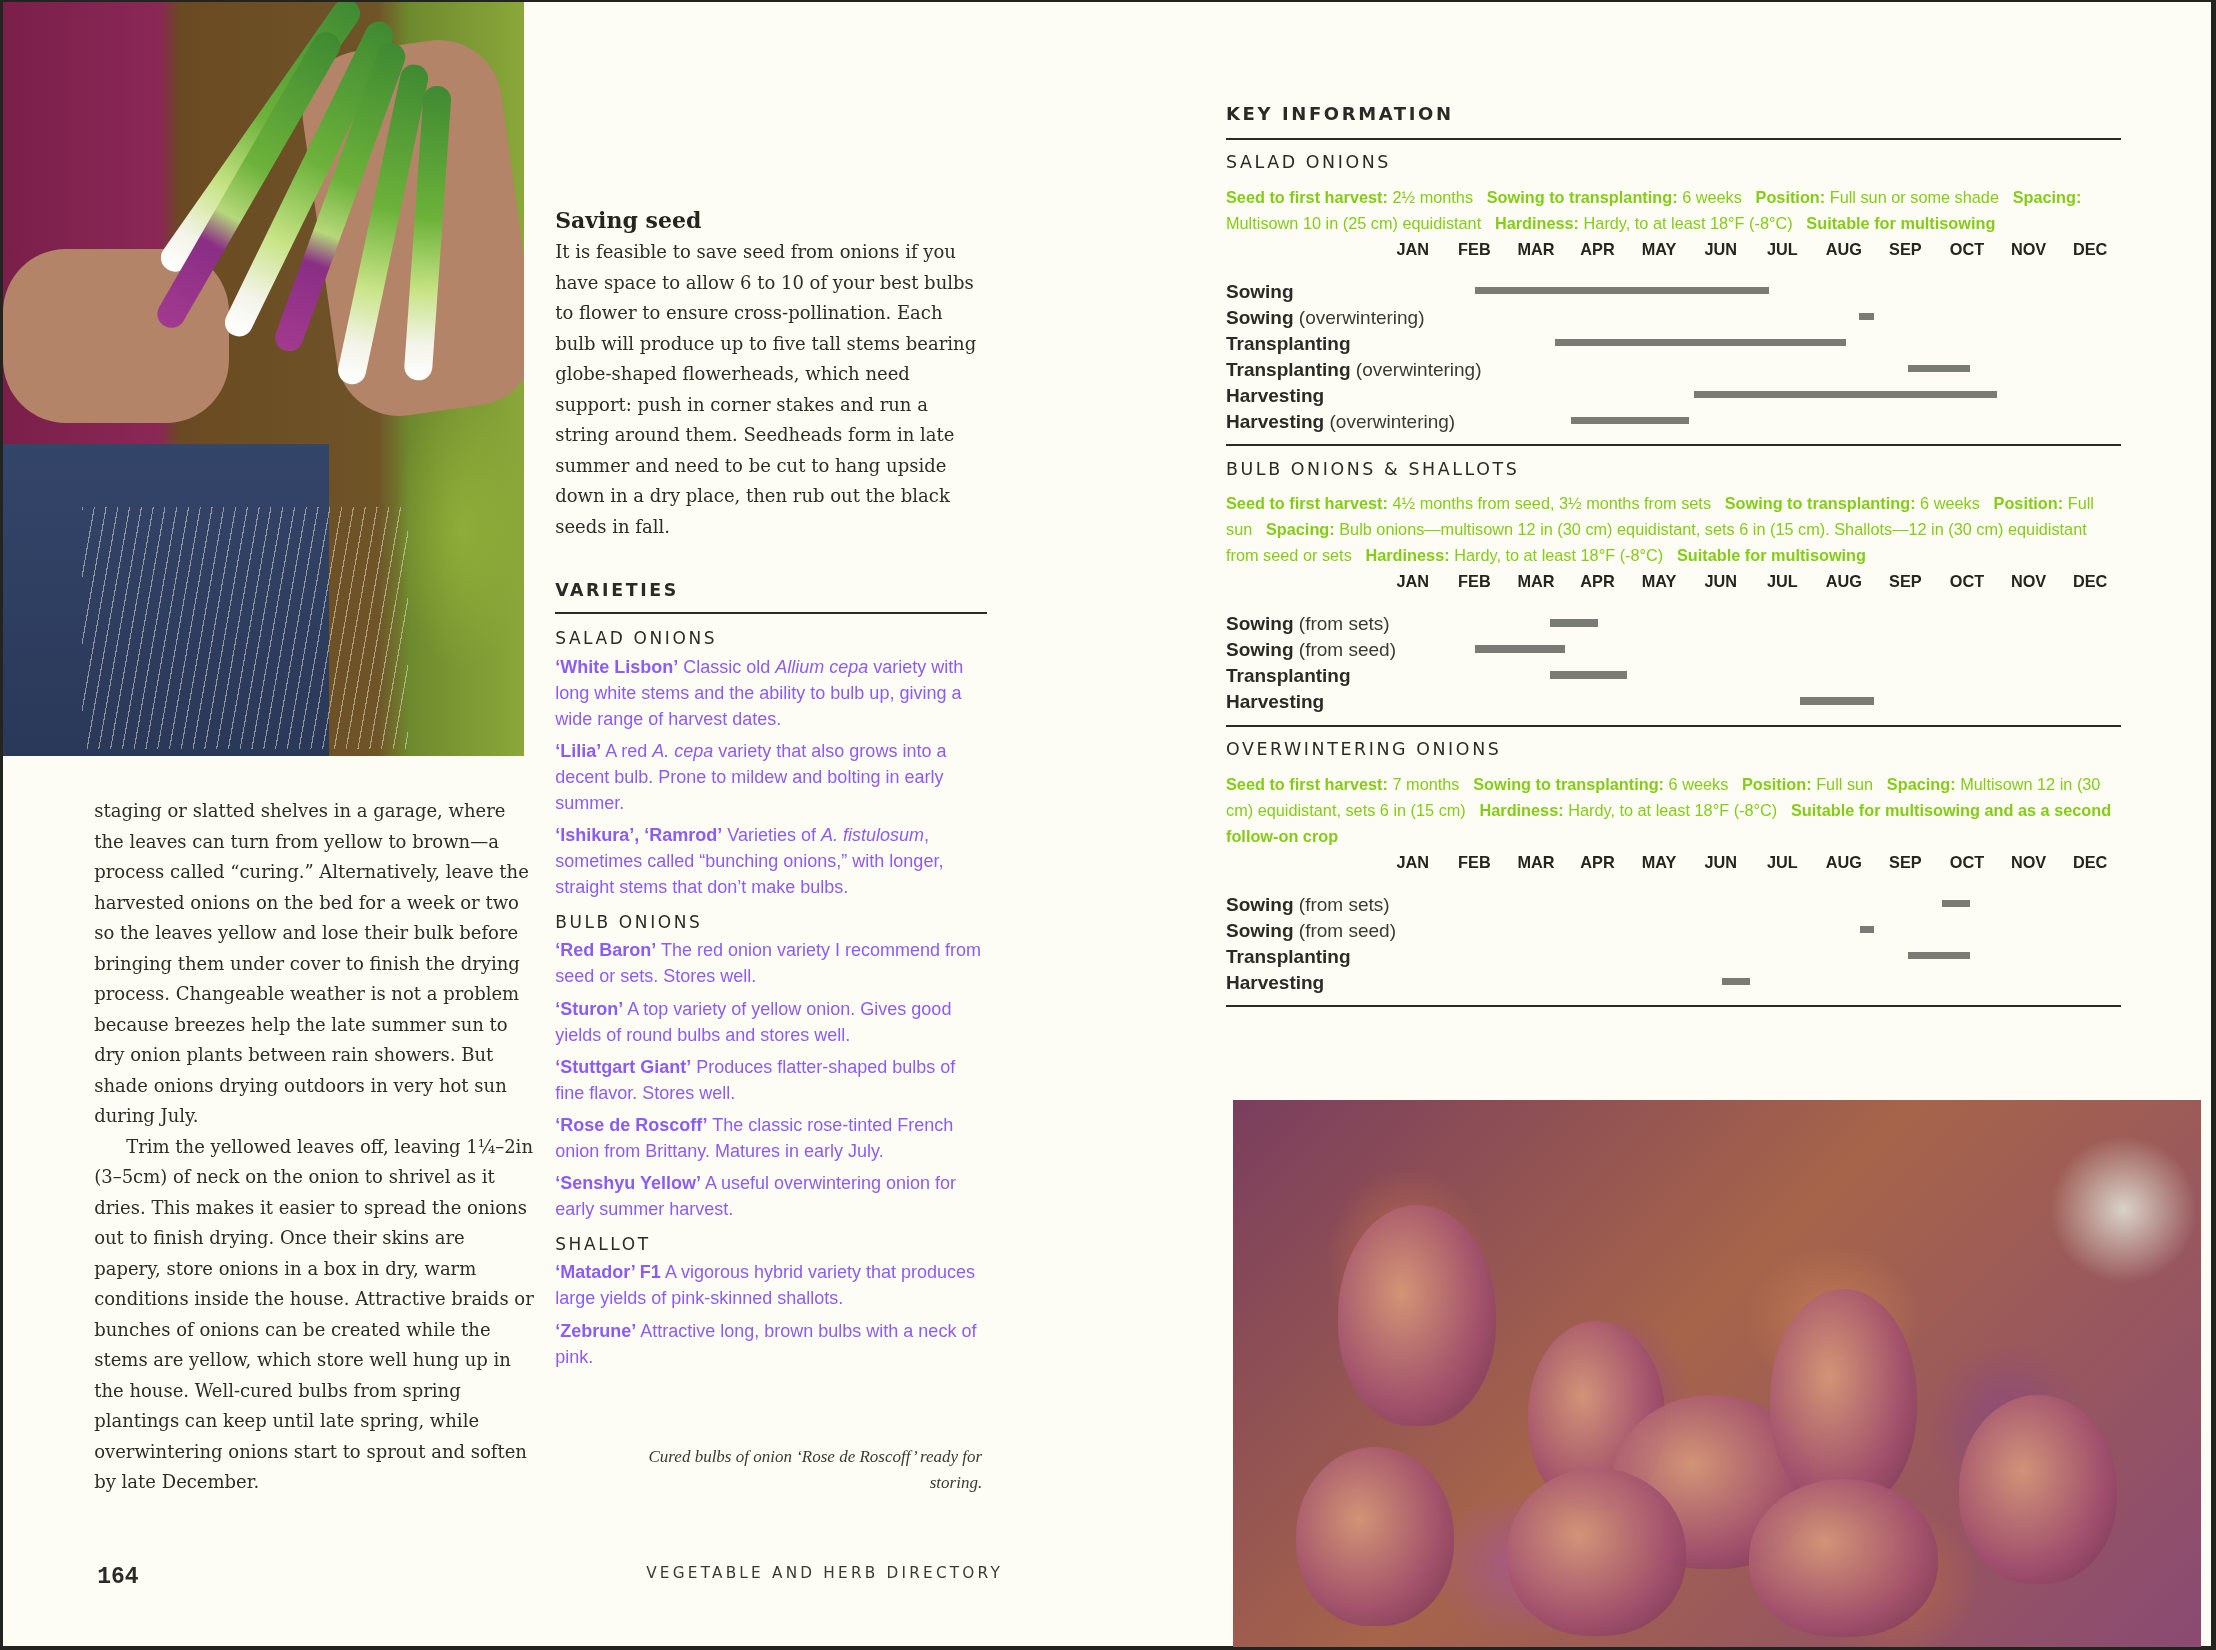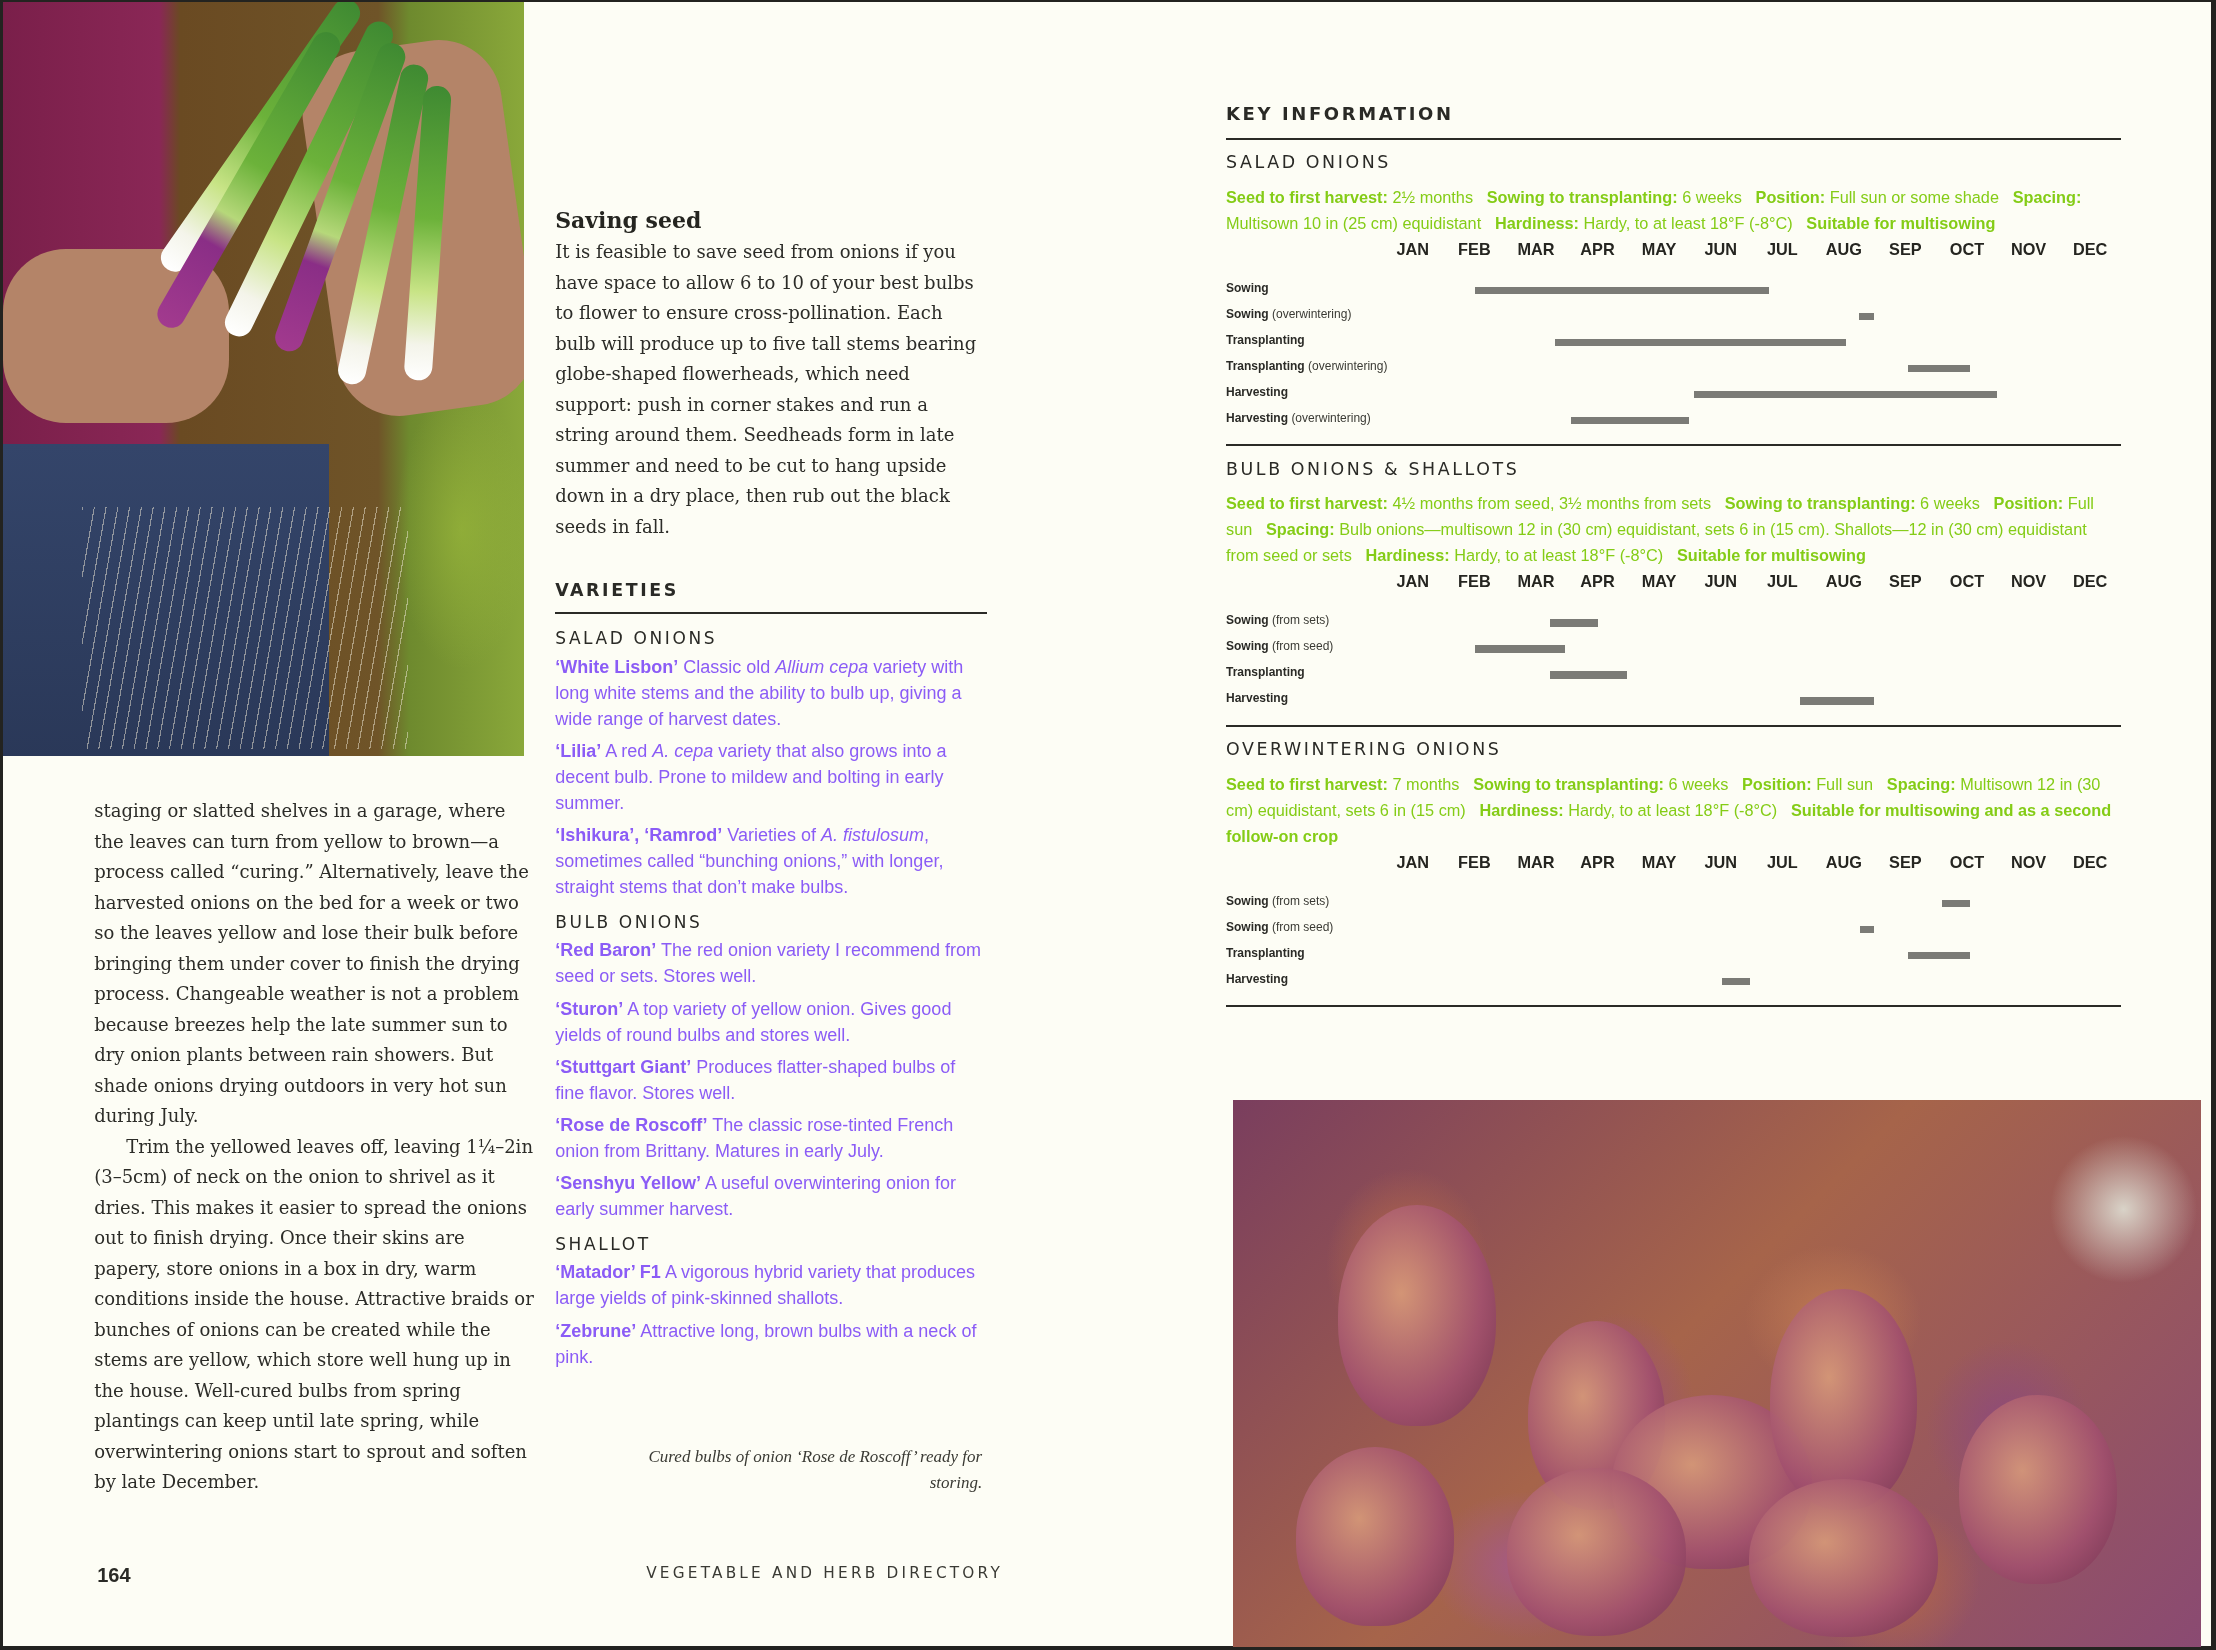--- a/index.html
+++ b/index.html
@@ -59,40 +59,40 @@
   .rule { height: 2.1px; background: #2a2a26; }
 
   .varieties { position: absolute; left: 552px; top: 578px; width: 432px; }
   .varieties .rule { margin-top: 11.6px; margin-bottom: 14.7px; }
   .var-group-title { font-family: "DejaVu Sans", sans-serif; font-size: 17px; letter-spacing: 2.6px; color: #2a2a26; margin: 2.1px 0 5.3px; }
   .var-item { font-family: "Liberation Sans", sans-serif; font-size: 18px; line-height: 26px; color: #8b5cf6; margin-bottom: 6.3px; }
   .var-item .vname { font-weight: 700; }
   .var-item i { font-style: italic; }
   .var-group { margin-bottom: 11.6px; }
 
-  .footer-num { position: absolute; left: 94px; top: 1562px; font-family: Liberation Sans, sans-serif; font-weight: 700; font-size: 20px; }
+  .footer-num { position: absolute; left: 94px; top: 1562px; font-family: Liberation Mono, monospace; font-weight: 700; font-size: 23px; }
   .footer-title { position: absolute; left: 643px; top: 1562px; font-family: "DejaVu Sans", sans-serif; font-size: 15.3px; letter-spacing: 3.2px; color: #3a3a34; }
 
   
   .key-info { position: absolute; left: 1226px; top: 103px; width: 895px; }
   .key-info > .section-label { font-weight: 700; font-size: 18px; letter-spacing: 2.6px; }
   .key-info > .rule { margin-top: 13.7px; }
   .crop { padding-top: 12.6px; }
   .crop + .rule { margin-top: 7.4px; }
   .crop-title { font-family: "DejaVu Sans", sans-serif; font-size: 17.4px; letter-spacing: 2.6px; color: #2a2a26; margin-bottom: 11.6px; }
   .facts { font-family: "Liberation Sans", sans-serif; font-size: 16.3px; line-height: 26px; color: #84cc16; }
   .facts b { font-weight: 700; }
   .facts .gap { display: inline-block; width: 13.7px; }
 
   .calendar { position: relative; margin-top: 4px; }
   .months { display: flex; margin-left: 156px; height: 25px; }
   .month { width: 62px; text-align: center; font-family: "Liberation Sans", sans-serif; font-weight: 700; font-size: 16.3px; color: #252520; }
   .cal-rows { margin-top: 13.7px; }
   .cal-row { position: relative; height: 26px; }
-  .cal-label { position: absolute; left: 0; top: 2.1px; font-family: "Liberation Sans", sans-serif; font-size: 12px; color: #2a2a26; white-space: nowrap; }
+  .cal-label { position: absolute; left: 0; top: 2.1px; font-family: "Liberation Sans", sans-serif; font-size: 19px; color: #2a2a26; white-space: nowrap; }
   .cal-label b { font-weight: 700; }
   .cal-label .note { font-weight: 400; color: #3a3a34; }
   .cal-track { position: absolute; left: 156px; top: 0; width: 742px; height: 26px; }
   .cal-bar { position: absolute; top: 8px; height: 7.4px; background: #7b7b76; }
 </style>
 </head>
 <body>
 
 <div class="page page-left">
   <div class="photo photo-scallions">

